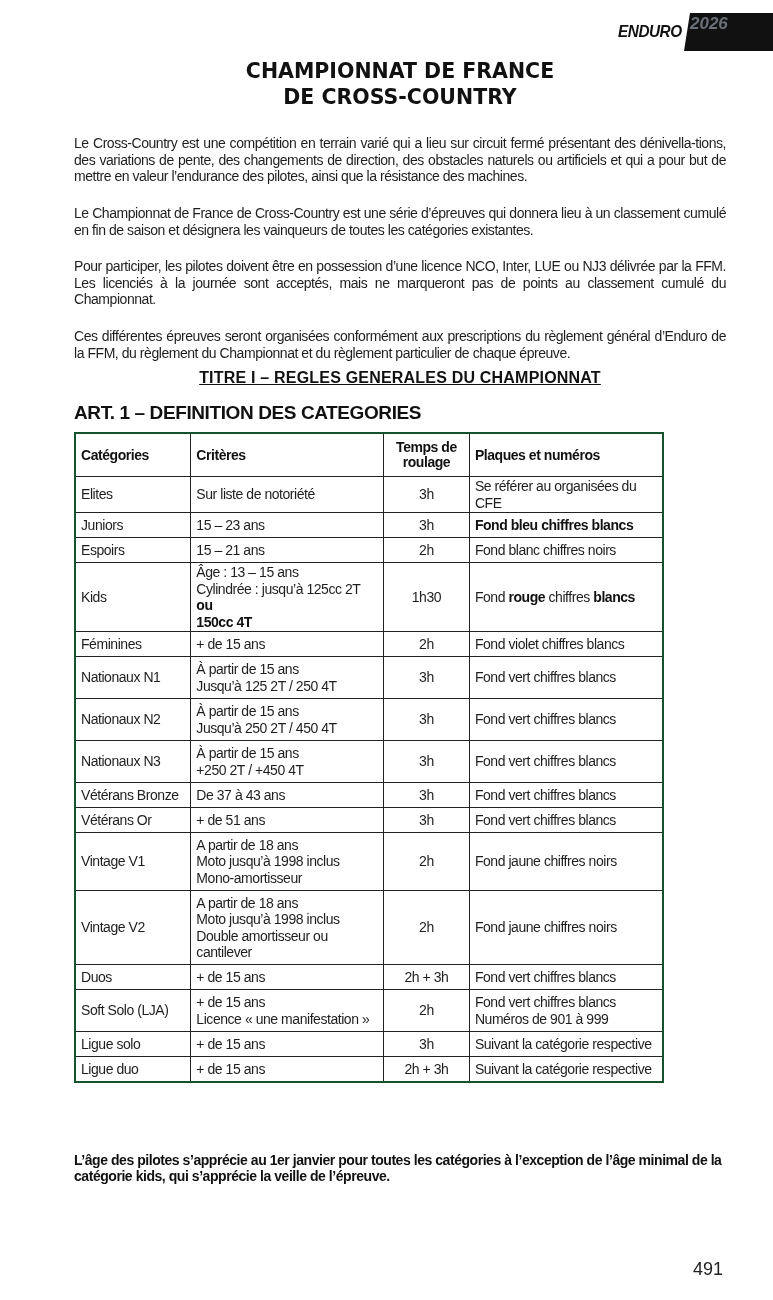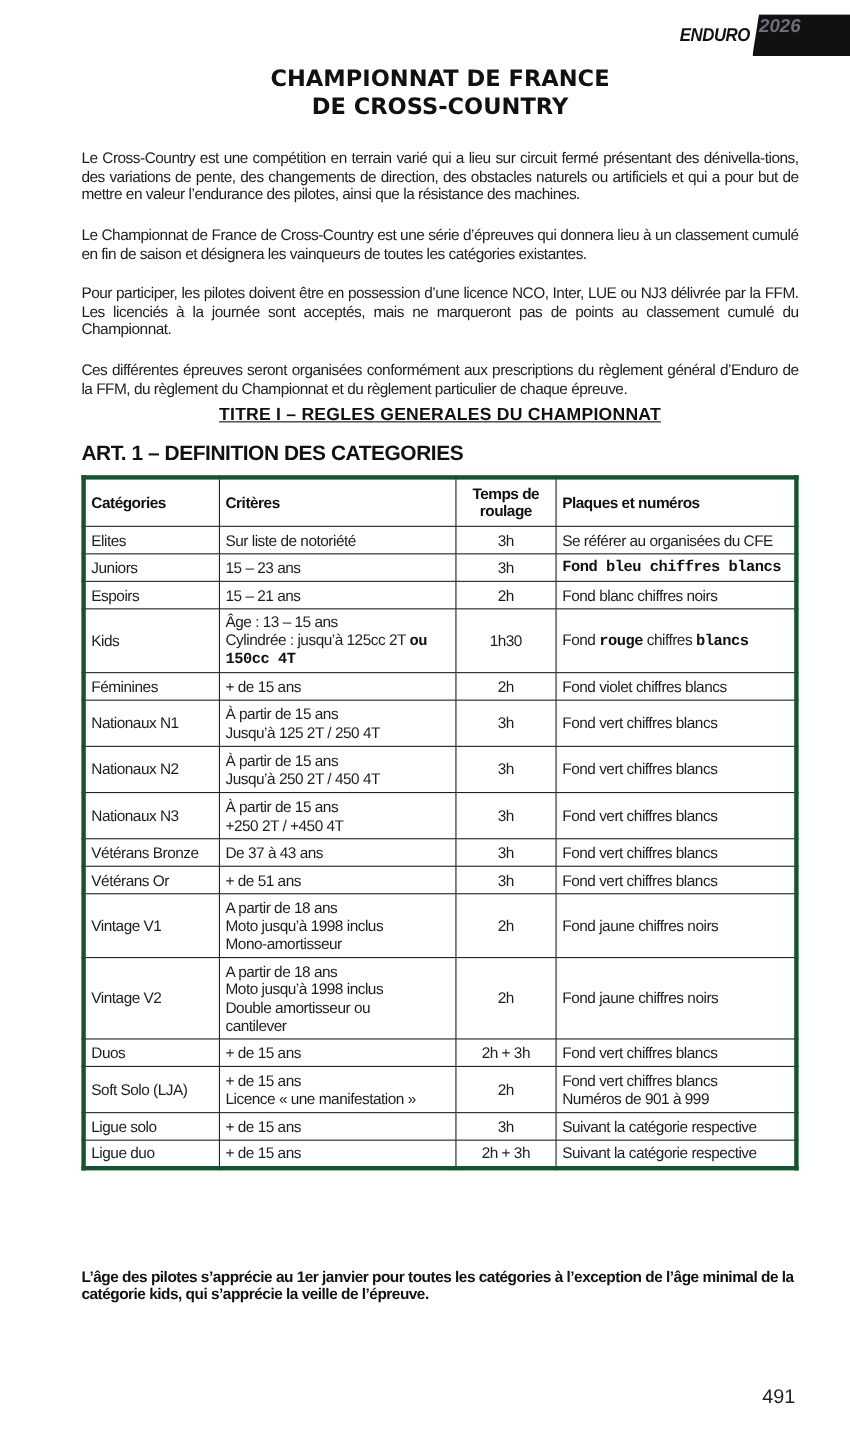--- a/index.html
+++ b/index.html
@@ -16,35 +16,35 @@
            font-family: "DejaVu Sans", sans-serif; font-weight: bold; font-size: 20.5px; line-height: 26px; color: #111; }
   .para { position: absolute; left: 74px; width: 652px; font-size: 14px; line-height: 16.5px;
           text-align: justify; letter-spacing: -0.45px; color: #1e1e1e; }
   .para.p1 { top: 121px; }
   .para.p2 { top: 191px; }
   .para.p3 { top: 244px; }
   .para.p4 { top: 314px; }
   .section-title { position: absolute; top: 369px; left: 0; width: 800px; text-align: center;
                    font-weight: bold; font-size: 16px; text-decoration: underline; letter-spacing: 0.2px; color: #111; }
   .art-title { position: absolute; top: 402px; left: 74px; font-weight: bold; font-size: 19px; letter-spacing: -0.4px; color: #111; }
-  table.cat { position: absolute; top: 432px; left: 74px; width: 652px; border-collapse: collapse;
-              border: 4px solid #14532d; font-size: 14px; letter-spacing: -0.45px; color: #1e1e1e; }
+  table.cat { position: absolute; top: 432px; left: 74px; width: 590px; border-collapse: collapse;
+              border: 2px solid #14532d; font-size: 14px; letter-spacing: -0.45px; color: #1e1e1e; }
   table.cat td, table.cat th { border: 1px solid #222; padding: 1px 5px; vertical-align: middle; line-height: 16.5px; }
   table.cat th { font-weight: bold; text-align: left; height: 40px; color: #111; }
   table.cat th.time-h { text-align: center; line-height: 15px; }
   table.cat td.time { text-align: center; }
   table.cat col.c1 { width: 124px; }
   table.cat col.c2 { width: 216px; }
   table.cat col.c3 { width: 92px; }
   table.cat col.c4 { width: 220px; }
   table.cat tr.r { height: 25px; }
   table.cat tr.r2 { height: 42px; }
   table.cat tr.r3 { height: 58px; }
   table.cat tr.r4 { height: 74px; }
-  .b { font-weight: bold; color: #111; font-family: Liberation Mono, monospace; }
+  .b { font-weight: bold; color: #111; }
   .line { display: block; }
   .note { position: absolute; top: 1152px; left: 74px; width: 652px; font-weight: bold; font-size: 14px;
           line-height: 16px; letter-spacing: -0.45px; color: #111; }
   .page-num { position: absolute; top: 1259px; left: 693px; font-size: 18px; color: #222; }
 </style>
 </head>
 <body>
 
 <div class="brand">
   <span class="brand-word">ENDURO</span>

